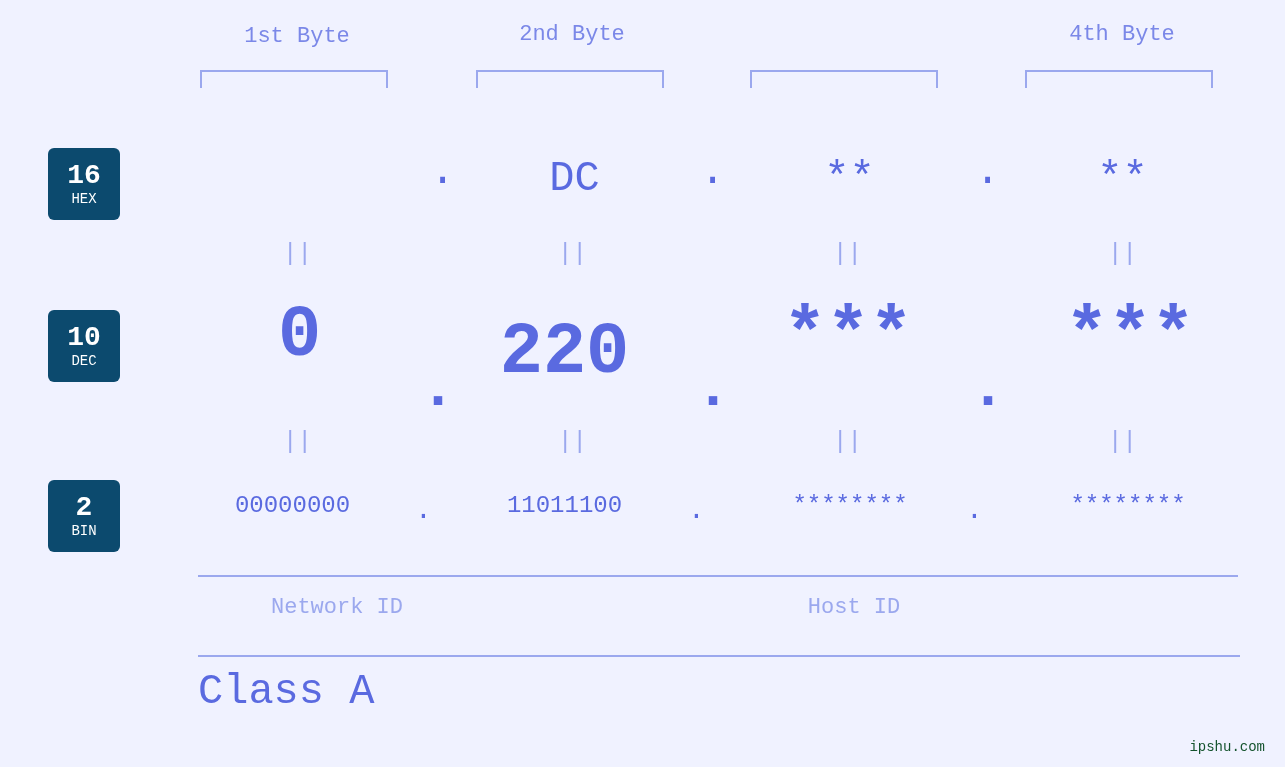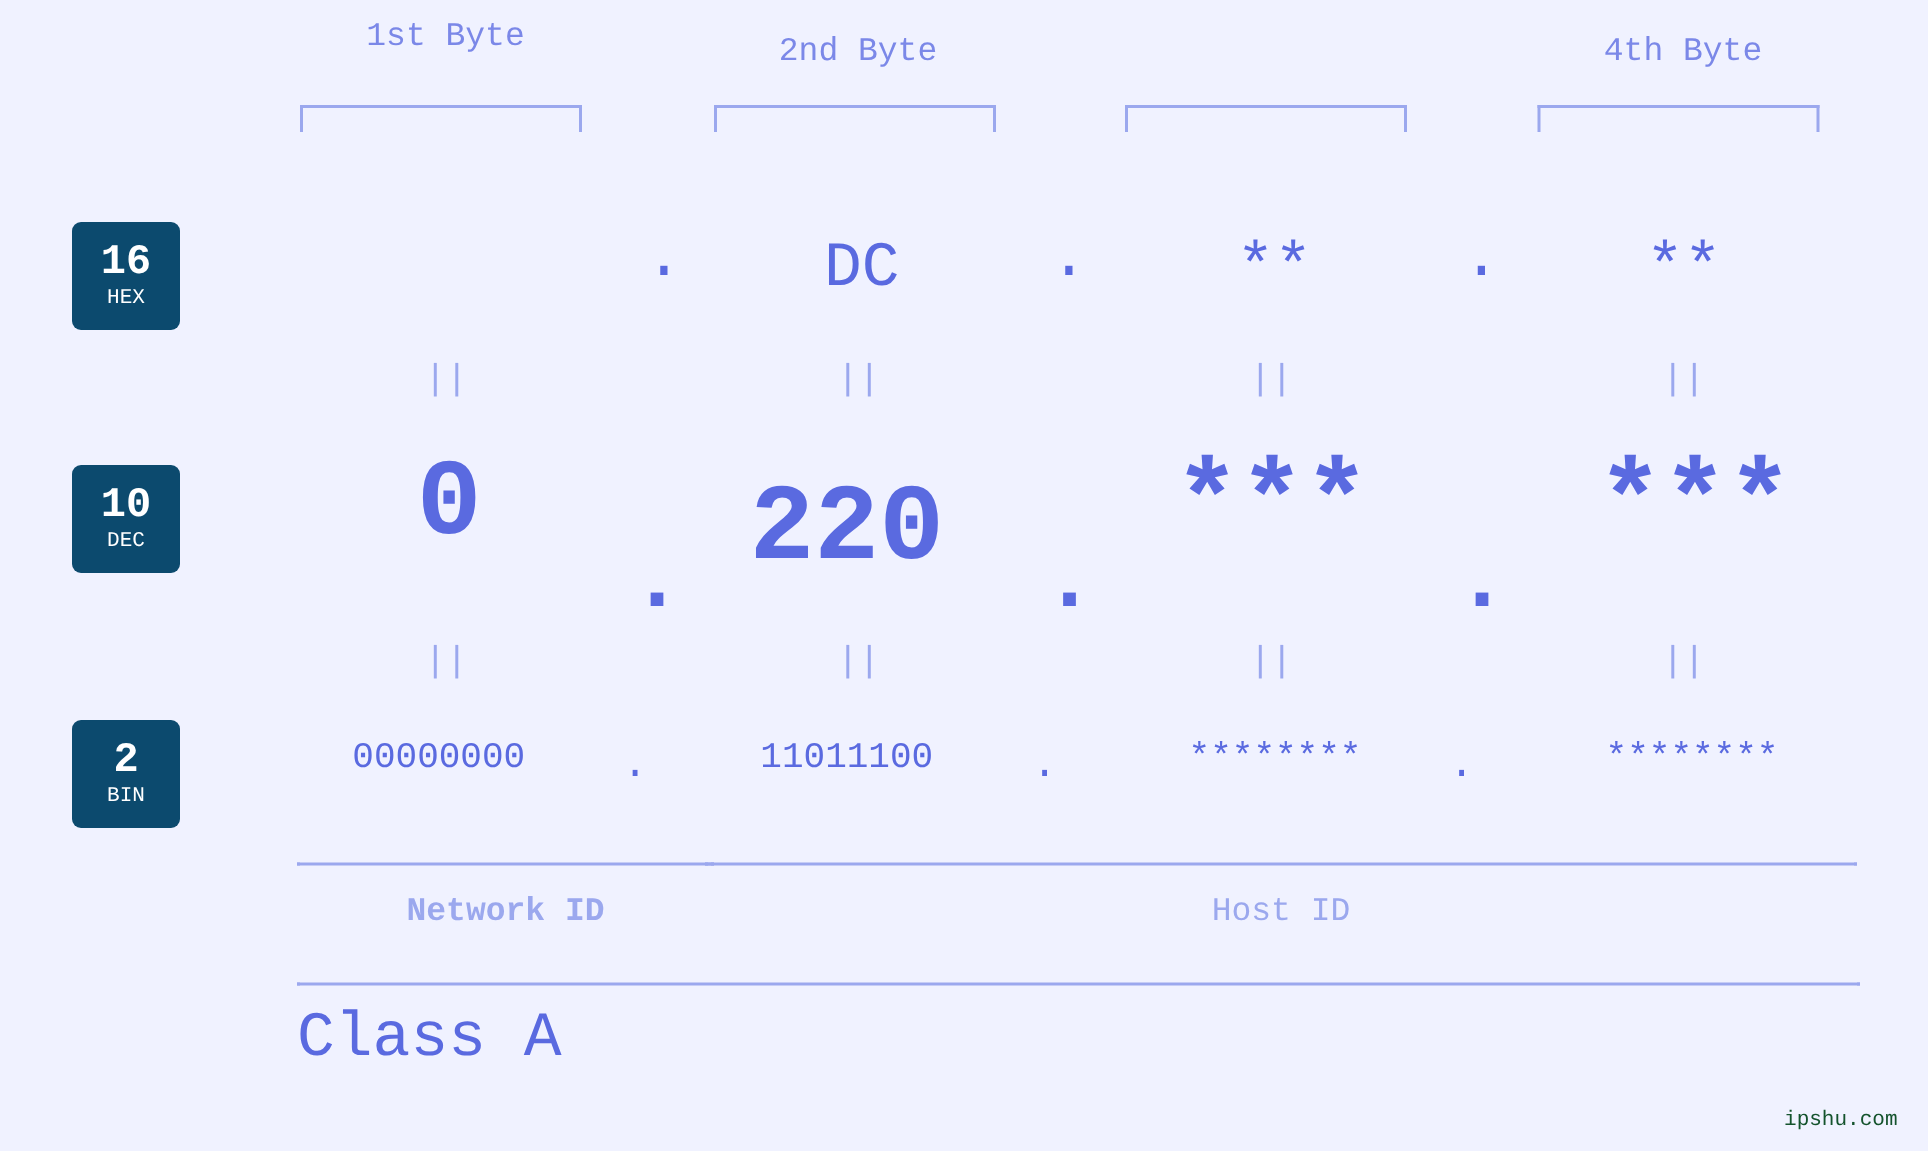--- a/index.html
+++ b/index.html
@@ -39,21 +39,21 @@
     .bot-brk { position: absolute; border: 2.5px solid #9ba8ee; border-top: none; }
 
     
     .id-lbl { position: absolute; color: #9ba8ee; font-family: 'Courier New', monospace; font-size: 22px; text-align: center; }
   </style>
 </head>
 <body>
 
 <div class="layout">
 
-  <div class="hdr" style="left:197px; top:12px; width:200px;">1st Byte</div>
+  <div class="hdr" style="left:197px; top:24px; width:200px;">1st Byte</div>
   <div class="hdr" style="left:472px; top:22px; width:200px;">2nd Byte</div>
   <div class="hdr" style="left:1022px; top:22px; width:200px;">4th Byte</div>
 
   <div class="top-brk" style="left:200px; top:70px; width:188px;"></div>
   <div class="top-brk" style="left:476px; top:70px; width:188px;"></div>
   <div class="top-brk" style="left:750px; top:70px; width:188px;"></div>
   <div class="top-brk" style="left:1025px; top:70px; width:188px;"></div>
 
   <div class="bdg" style="left:48px; top:148px; width:72px; height:72px;">
     <span style="font-size:28px; font-weight:bold; line-height:1.1;">16</span>
@@ -100,21 +100,21 @@
   <div class="val" style="left:462px; top:492px; width:205px; font-size:24px;">11011100</div>
   <div class="val" style="left:688px; top:495px; font-size:28px;">.</div>
   <div class="val" style="left:740px; top:492px; width:220px; font-size:24px;">********</div>
   <div class="val" style="left:966px; top:495px; font-size:28px;">.</div>
   <div class="val" style="left:1018px; top:492px; width:220px; font-size:24px;">********</div>
 
   <div class="bot-brk" style="left:198px; top:575px; width:278px;"></div>
 
   <div class="bot-brk" style="left:470px; top:575px; width:768px;"></div>
 
-  <div class="id-lbl" style="left:198px; top:595px; width:278px;font-weight:bold;">Network ID</div>
+  <div class="id-lbl" style="left:198px; top:595px; width:278px;">Network ID</div>
   <div class="id-lbl" style="left:470px; top:595px; width:768px;">Host ID</div>
 
   <div class="bot-brk" style="left:198px; top:655px; width:1042px;"></div>
 
   <div class="val" style="left:198px; top:668px; width:1042px; font-size:42px; text-align:left;">Class A</div>
 
   <div style="position:absolute; bottom:12px; right:20px; color:#14532d; font-size:14px; font-family:'Courier New',monospace;">ipshu.com</div>
 
 </div>
 

